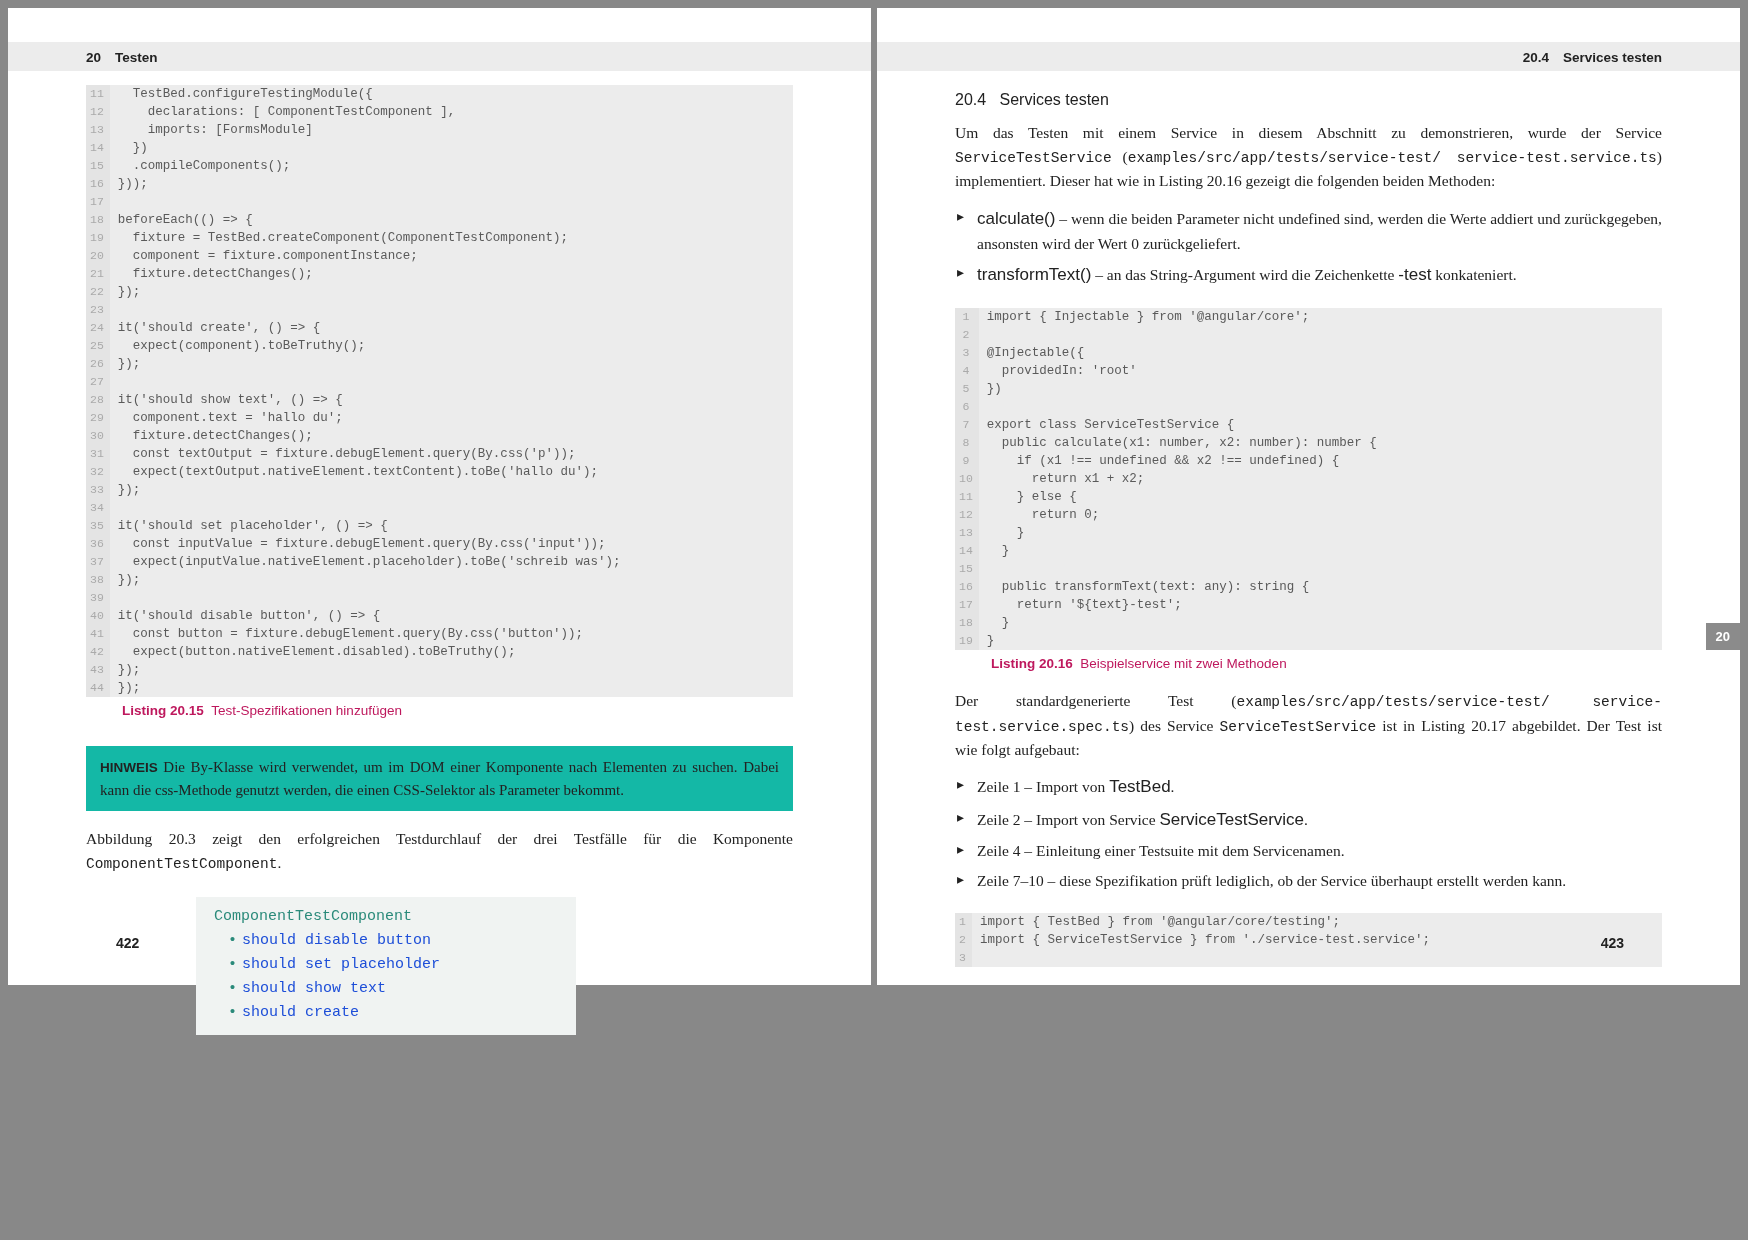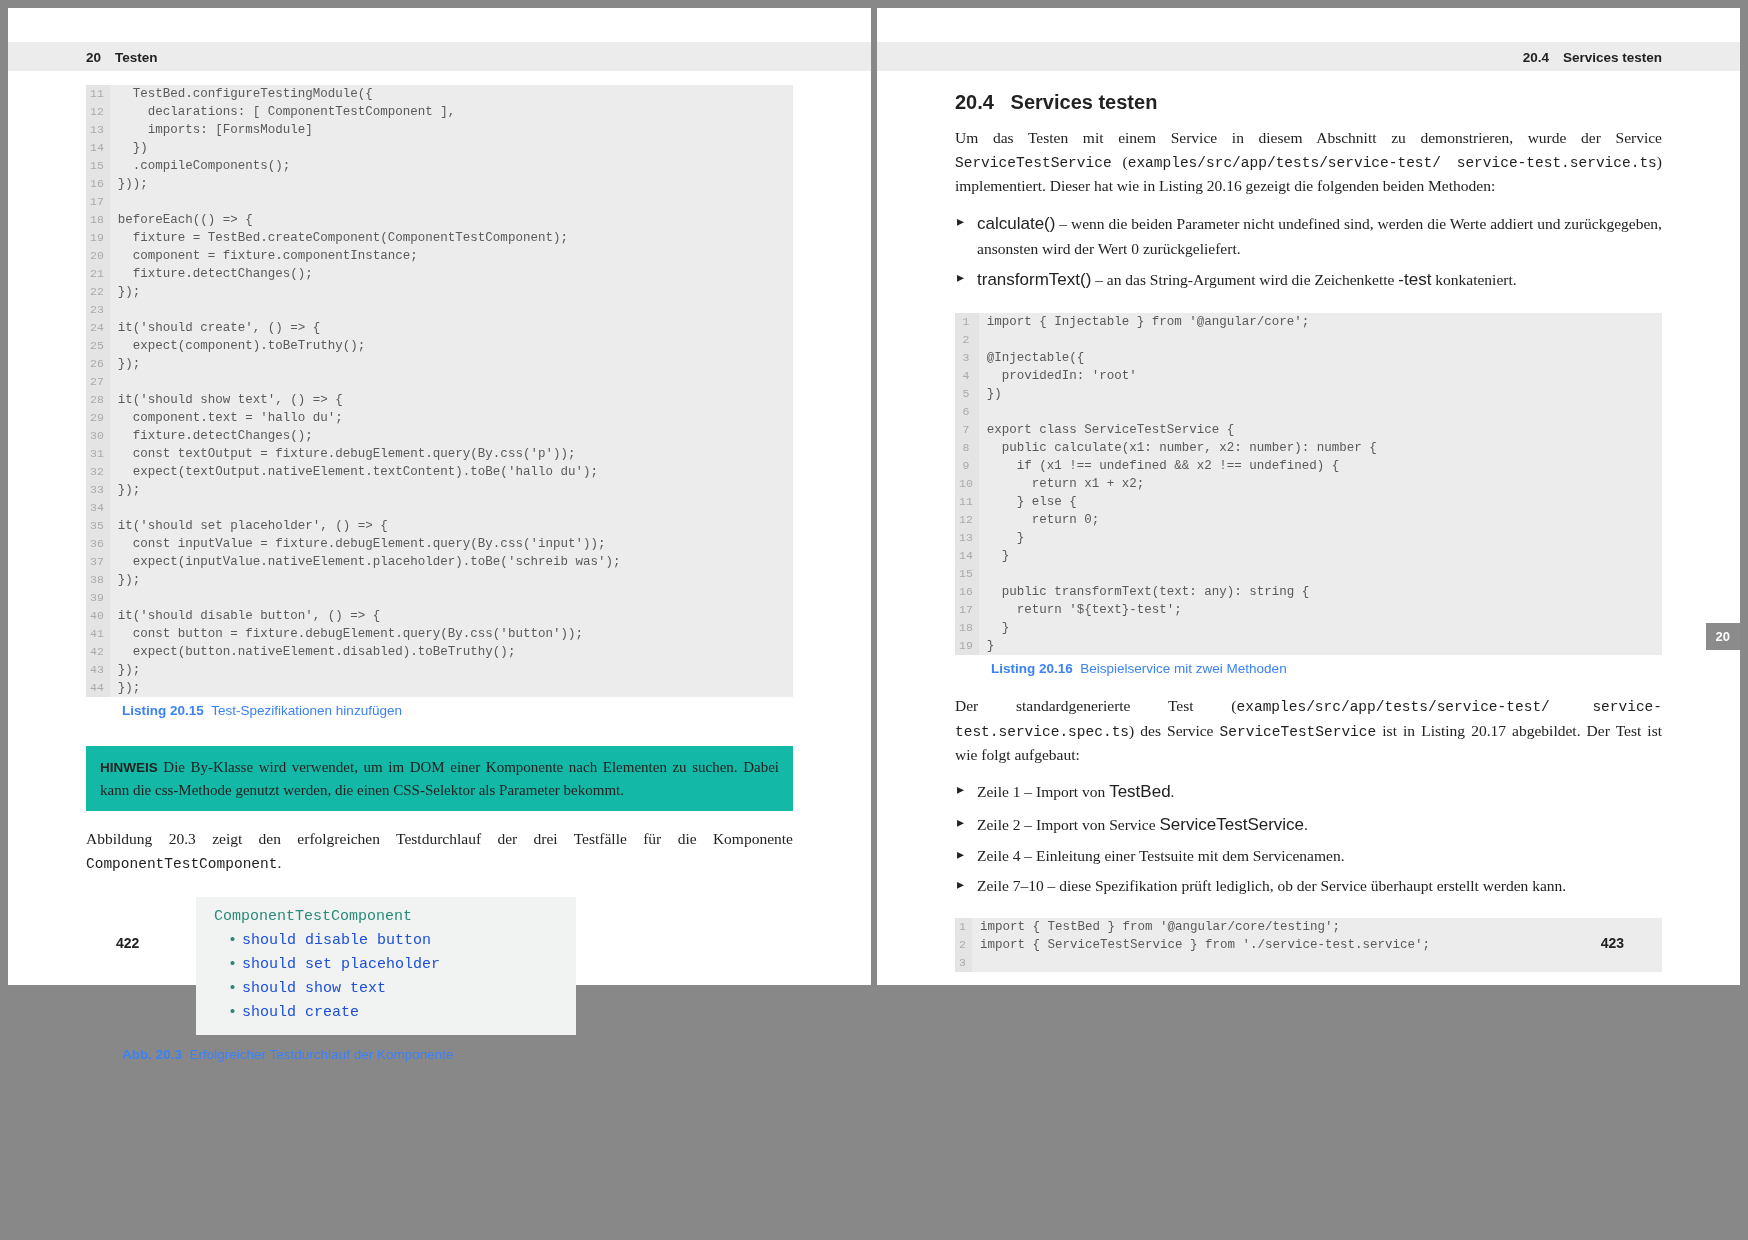--- a/index.html
+++ b/index.html
@@ -55,29 +55,29 @@
     background: #e4e4e4;
     user-select: none;
     font-size: 11.5px;
   }
   .line-nums .ln { display: block; height: 18px; line-height: 18px; }
   .code-lines { padding-left: 8px; white-space: pre; }
   .code-lines .cl { display: block; height: 18px; line-height: 18px; }
   .caption {
     font-family: Verdana, Arial, sans-serif;
     font-size: 13.5px;
-    color: #3b82f6;
+    color: #be185d;
     margin: 2px 0 18px 0;
     padding-left: 36px;
   }
   .caption b { font-weight: bold; }
   .section-head {
     font-family: Verdana, Arial, sans-serif;
-    font-size: 20px;
-    font-weight: bold;
+    font-size: 16px;
+    font-weight: normal;
     margin: 6px 0 12px 0;
   }
   .body-text {
     font-size: 15.5px;
     line-height: 1.55;
     text-align: justify;
     margin-bottom: 12px;
   }
   .body-text .mono { font-family: 'Courier New', monospace; font-size: 14.5px; }
   .hint-box {
@@ -208,23 +208,20 @@
     <div class="test-result">
       <div class="tr-title">ComponentTestComponent</div>
       <div id="tr-items">
           <div class="tr-item">should disable button</div>
           <div class="tr-item">should set placeholder</div>
           <div class="tr-item">should show text</div>
           <div class="tr-item">should create</div>
         </div>
     </div>
 
-    <div class="caption">
-      <b>Abb. 20.3</b>&nbsp;&nbsp;<span>Erfolgreicher Testdurchlauf der Komponente</span>
-    </div>
 
     <div class="page-num left">422</div>
   </div>
 
   <div class="page right">
     <div class="header-bar right">
       <span>20.4</span>
       <span style="width:14px"></span>
       <span>Services testen</span>
     </div>

